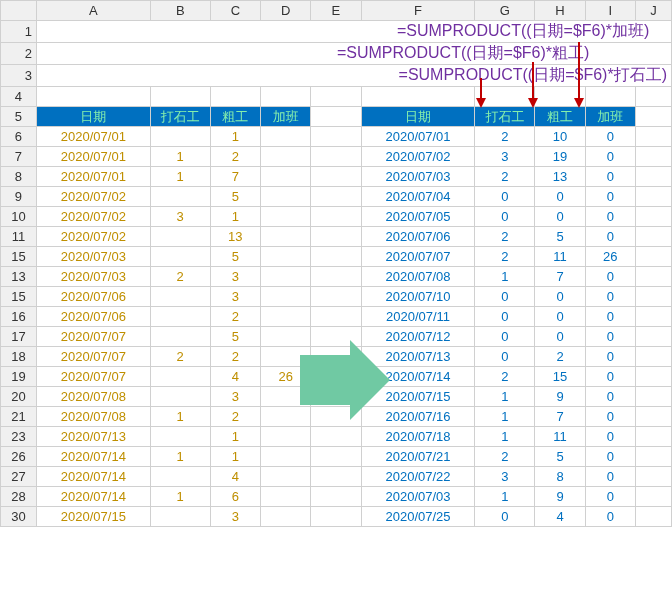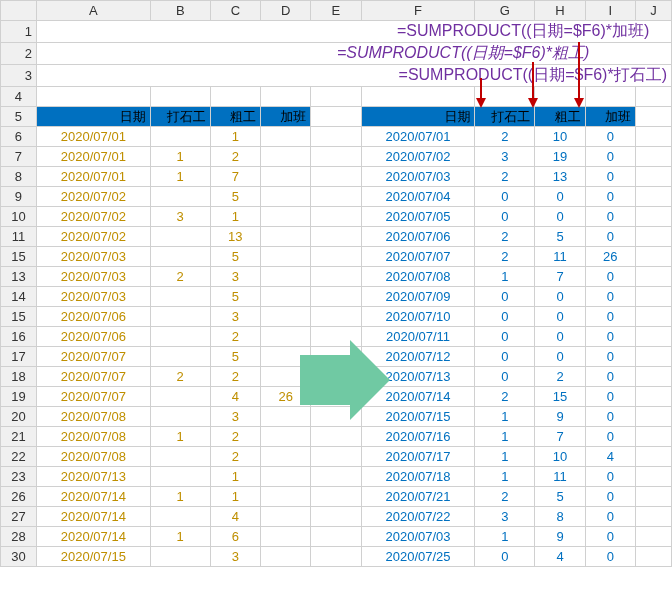--- a/index.html
+++ b/index.html
@@ -12,21 +12,21 @@
   .col-A { width: 95px; }
   .col-B { width: 50px; }
   .col-C { width: 42px; }
   .col-D { width: 42px; }
   .col-E { width: 42px; }
   .col-F { width: 95px; }
   .col-G { width: 50px; }
   .col-H { width: 42px; }
   .col-I { width: 42px; }
   .col-J { width: 30px; }
-  .hdrcell { background: #0070c0; color: #000000; text-align: right; font-weight: normal; }
+  .hdrcell { background: #0070c0; color: #86efac; text-align: center; font-weight: normal; }
   .left-date { color: #bf8f00; text-align: center; }
   .left-val { color: #bf8f00; text-align: center; }
   .right-date { color: #0070c0; text-align: center; }
   .right-val { color: #0070c0; text-align: center; }
   .formula { color: #7030a0; font-size: 16px; }
   .formula-row td { text-align: right; }
   .arrow { position: absolute; pointer-events: none; }
   .arrow-line { position: absolute; width: 2px; background: #c00000; }
   .arrow-head { position: absolute; width: 0; height: 0; border-left: 5px solid transparent; border-right: 5px solid transparent; border-top: 10px solid #c00000; }
   .big-arrow { position: absolute; left: 300px; top: 340px; pointer-events: none; }
@@ -65,21 +65,21 @@
       <th>J</th>
     </tr>
   </thead>
   <tbody id="sheet-body">
       <tr class="formula-row">
         <td class="rowhdr">1</td>
         <td colspan="10" class="formula" style="text-align: left; padding-left: 360px;">=SUMPRODUCT((日期=$F6)*加班)</td>
       </tr>
       <tr class="formula-row">
         <td class="rowhdr">2</td>
-        <td colspan="10" class="formula" style="text-align: left; padding-left: 300px; font-style: italic;">=SUMPRODUCT((日期=$F6)*粗工)</td>
+        <td colspan="10" class="formula" style="text-align: left; padding-left: 300px;">=SUMPRODUCT((日期=$F6)*粗工)</td>
       </tr>
       <tr class="formula-row">
         <td class="rowhdr">3</td>
         <td colspan="10" class="formula" style="text-align: right; padding-left: 240px;">=SUMPRODUCT((日期=$F6)*打石工)</td>
       </tr>
       <tr>
         <td class="rowhdr">4</td>
         <td></td>
         <td></td>
         <td></td>
@@ -202,33 +202,20 @@
         <td class="left-val">3</td>
         <td class="left-val"></td>
         <td></td>
         <td class="right-date">2020/07/08</td>
         <td class="right-val">1</td>
         <td class="right-val">7</td>
         <td class="right-val">0</td>
         <td></td>
       </tr>
       <tr>
-        <td class="rowhdr">14</td>
-        <td class="left-date">2020/07/03</td>
-        <td class="left-val"></td>
-        <td class="left-val">5</td>
-        <td class="left-val"></td>
-        <td></td>
-        <td class="right-date">2020/07/09</td>
-        <td class="right-val">0</td>
-        <td class="right-val">0</td>
-        <td class="right-val">0</td>
-        <td></td>
-      </tr>
-      <tr>
         <td class="rowhdr">15</td>
         <td class="left-date">2020/07/06</td>
         <td class="left-val"></td>
         <td class="left-val">3</td>
         <td class="left-val"></td>
         <td></td>
         <td class="right-date">2020/07/10</td>
         <td class="right-val">0</td>
         <td class="right-val">0</td>
         <td class="right-val">0</td>
@@ -303,33 +290,20 @@
         <td class="rowhdr">21</td>
         <td class="left-date">2020/07/08</td>
         <td class="left-val">1</td>
         <td class="left-val">2</td>
         <td class="left-val"></td>
         <td></td>
         <td class="right-date">2020/07/16</td>
         <td class="right-val">1</td>
         <td class="right-val">7</td>
         <td class="right-val">0</td>
-        <td></td>
-      </tr>
-      <tr>
-        <td class="rowhdr">22</td>
-        <td class="left-date">2020/07/08</td>
-        <td class="left-val"></td>
-        <td class="left-val">2</td>
-        <td class="left-val"></td>
-        <td></td>
-        <td class="right-date">2020/07/17</td>
-        <td class="right-val">1</td>
-        <td class="right-val">10</td>
-        <td class="right-val">4</td>
         <td></td>
       </tr>
       <tr>
         <td class="rowhdr">23</td>
         <td class="left-date">2020/07/13</td>
         <td class="left-val"></td>
         <td class="left-val">1</td>
         <td class="left-val"></td>
         <td></td>
         <td class="right-date">2020/07/18</td>

